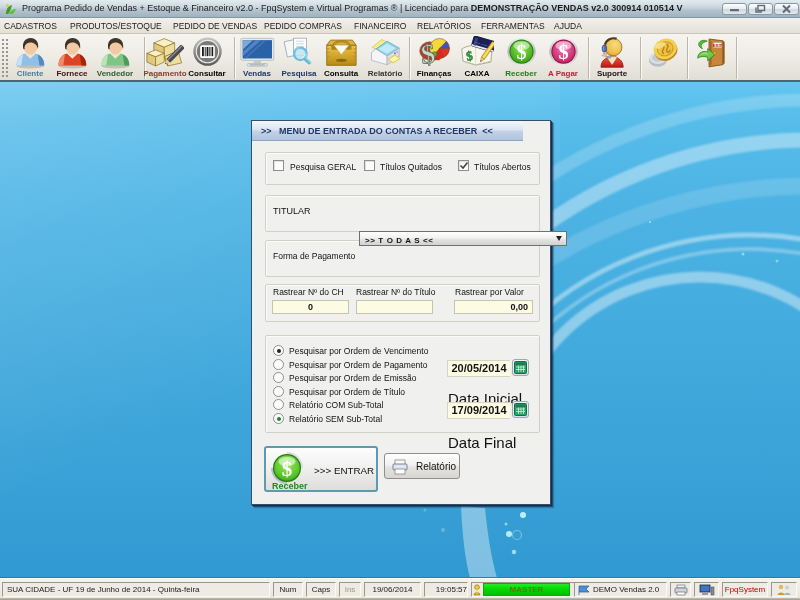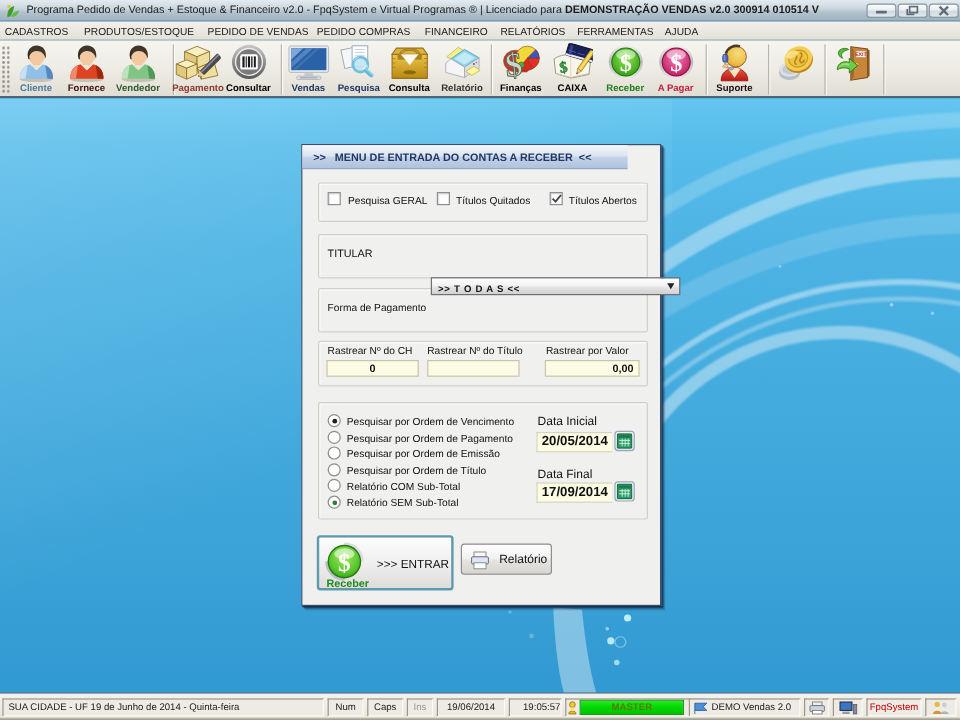--- a/index.html
+++ b/index.html
@@ -52,21 +52,21 @@
 .combo { position:absolute; height:15px; border:1px solid #707070;
   background:linear-gradient(180deg,#FFFFFF 0%,#F2F2F2 45%,#E2E2E2 60%,#D2D2D2 100%); }
 .combo .ct { position:absolute; left:5px; top:3.5px; font-size:8px; font-weight:bold; color:#111; letter-spacing:0.6px; white-space:nowrap; }
 .combo .ca { position:absolute; right:4px; top:4px; width:0; height:0;
   border-left:3.5px solid transparent; border-right:3.5px solid transparent; border-top:5px solid #222; }
 .ybox { position:absolute; height:14px; background:#FCFBE3; border:1px solid #C6C3AE; font-size:9px; font-weight:bold; color:#111; }
 .radio { position:absolute; width:11px; height:11px; border-radius:50%; background:#FDFDFD; border:1px solid #8E8E8E; }
 .radio.on::after { content:""; position:absolute; left:2.5px; top:2.5px; width:4px; height:4px; border-radius:50%; background:#222; }
 .radio.ong::after { content:""; position:absolute; left:2.5px; top:2.5px; width:4px; height:4px; border-radius:50%; background:#2E7D32; }
 .rlabel { position:absolute; font-size:8.5px; color:#111; white-space:nowrap; }
-.dlabel { position:absolute; font-size:10px; color:#111; white-space:nowrap; }
+.dlabel { position:absolute; font-size:15px; color:#111; white-space:nowrap;margin-top:44px; }
 .dbox { position:absolute; width:63px; height:17px; background:#FCFBE3; border:1px solid #D6D3BE; border-right:none;
   font-size:11px; font-weight:bold; color:#111; text-align:center; line-height:15px; }
 .calbtn { position:absolute; width:17px; height:17px; border:1px solid #9AA8B8; border-radius:3px;
   background:linear-gradient(180deg,#F2F6FA,#D8E2EC); }
 .btn { position:absolute; border:1px solid #8E8E8E; border-radius:3px;
   background:linear-gradient(180deg,#FEFEFE 0%,#F2F2F1 45%,#E4E3E0 55%,#D8D6D2 100%); }
 #btn-entrar { left:12px; top:325px; width:114px; height:46px; border:2px solid #5E99B0; border-radius:3px;
   background:linear-gradient(180deg,#FDFDFD 0%,#EFEFEF 50%,#DEDDDA 100%); }
 .btntext { font-size:10px; color:#111; }
 

